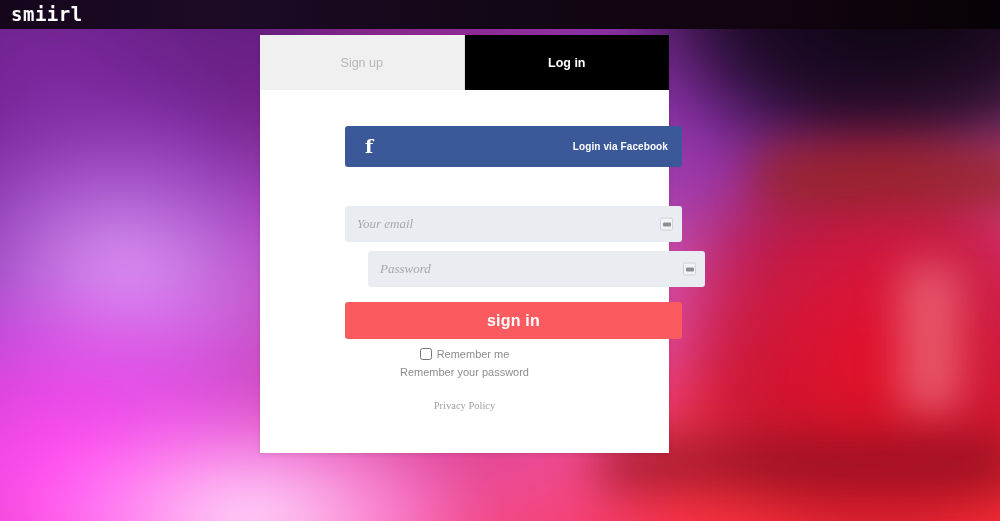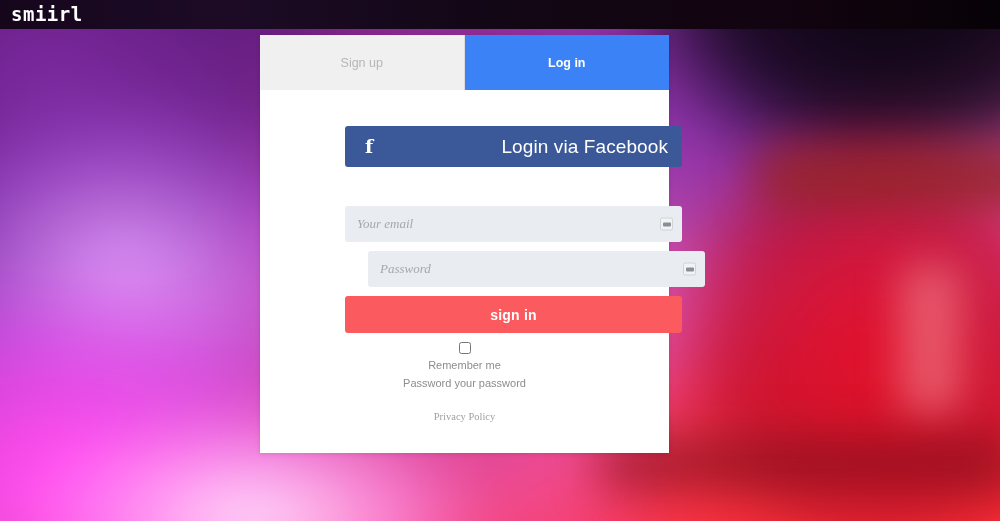--- a/index.html
+++ b/index.html
@@ -111,21 +111,21 @@
     cursor: pointer;
     user-select: none;
     height: 55px;
   }
   .tab-inactive {
     background: #f0f0f0;
     color: #b6b6b6;
     border-right: 1px solid #dcdcdc;
   }
   .tab-active {
-    background: #3b82f6;
+    background: #000000;
     color: #ffffff;
     font-weight: bold;
   }
 
   .card-body {
     padding: 0 85px;
   }
 
   
   .fb-btn {
@@ -146,22 +146,23 @@
     color: #ffffff;
     font-size: 19px;
     font-weight: bold;
     line-height: 19px;
     width: 20px;
     text-align: center;
   }
   .fb-label {
     margin-left: auto;
     color: #ffffff;
-    font-size: 19px;
+    font-size: 10px;
     letter-spacing: 0.1px;
+    font-weight: bold;
   }
 
   
   .field {
     position: relative;
     margin-top: 0;
     width: 337px;
   }
   .field.first { margin-top: 39px; }
   .field.second { margin-top: 9px; margin-left: 23px; }
@@ -200,42 +201,41 @@
   .autofill-icon i {
     display: block;
     width: 8px;
     height: 4px;
     background: #8b8f94;
     border-radius: 1px;
   }
 
   
   .signin-btn {
-    margin-top: 9px;
+    margin-top: 15px;
     width: 337px;
     height: 37px;
     background: #fb5b5f;
     border: none;
     border-radius: 3px;
     color: #ffffff;
     font-family: "Liberation Sans", sans-serif;
-    font-size: 14px;
+    font-size: 16px;
     font-weight: bold;
     cursor: pointer;
     letter-spacing: 0.2px;
   }
 
   
   .remember-row {
     margin-top: 9px;
     display: flex;
     align-items: center;
     justify-content: center;
     gap: 5px;
-    flex-direction: column;
   }
   .remember-row input[type="checkbox"] {
     width: 12px;
     height: 12px;
     margin: 0;
     cursor: pointer;
   }
   .remember-label {
     font-size: 11px;
     color: #8d8d8d;
@@ -309,18 +309,18 @@
         </span>
     </div>
 
     <button class="signin-btn">sign in</button>
 
     <div class="remember-row">
       <input type="checkbox" id="remember" style="">
       <label class="remember-label" for="remember">Remember me</label>
     </div>
 
-    <a class="recover-link" href="#">Password your password</a>
+    <a class="recover-link" href="#">Remember your password</a>
 
     <a class="privacy-link" href="#">Privacy Policy</a>
 
   </div>
 </div>
 
 </body></html>

